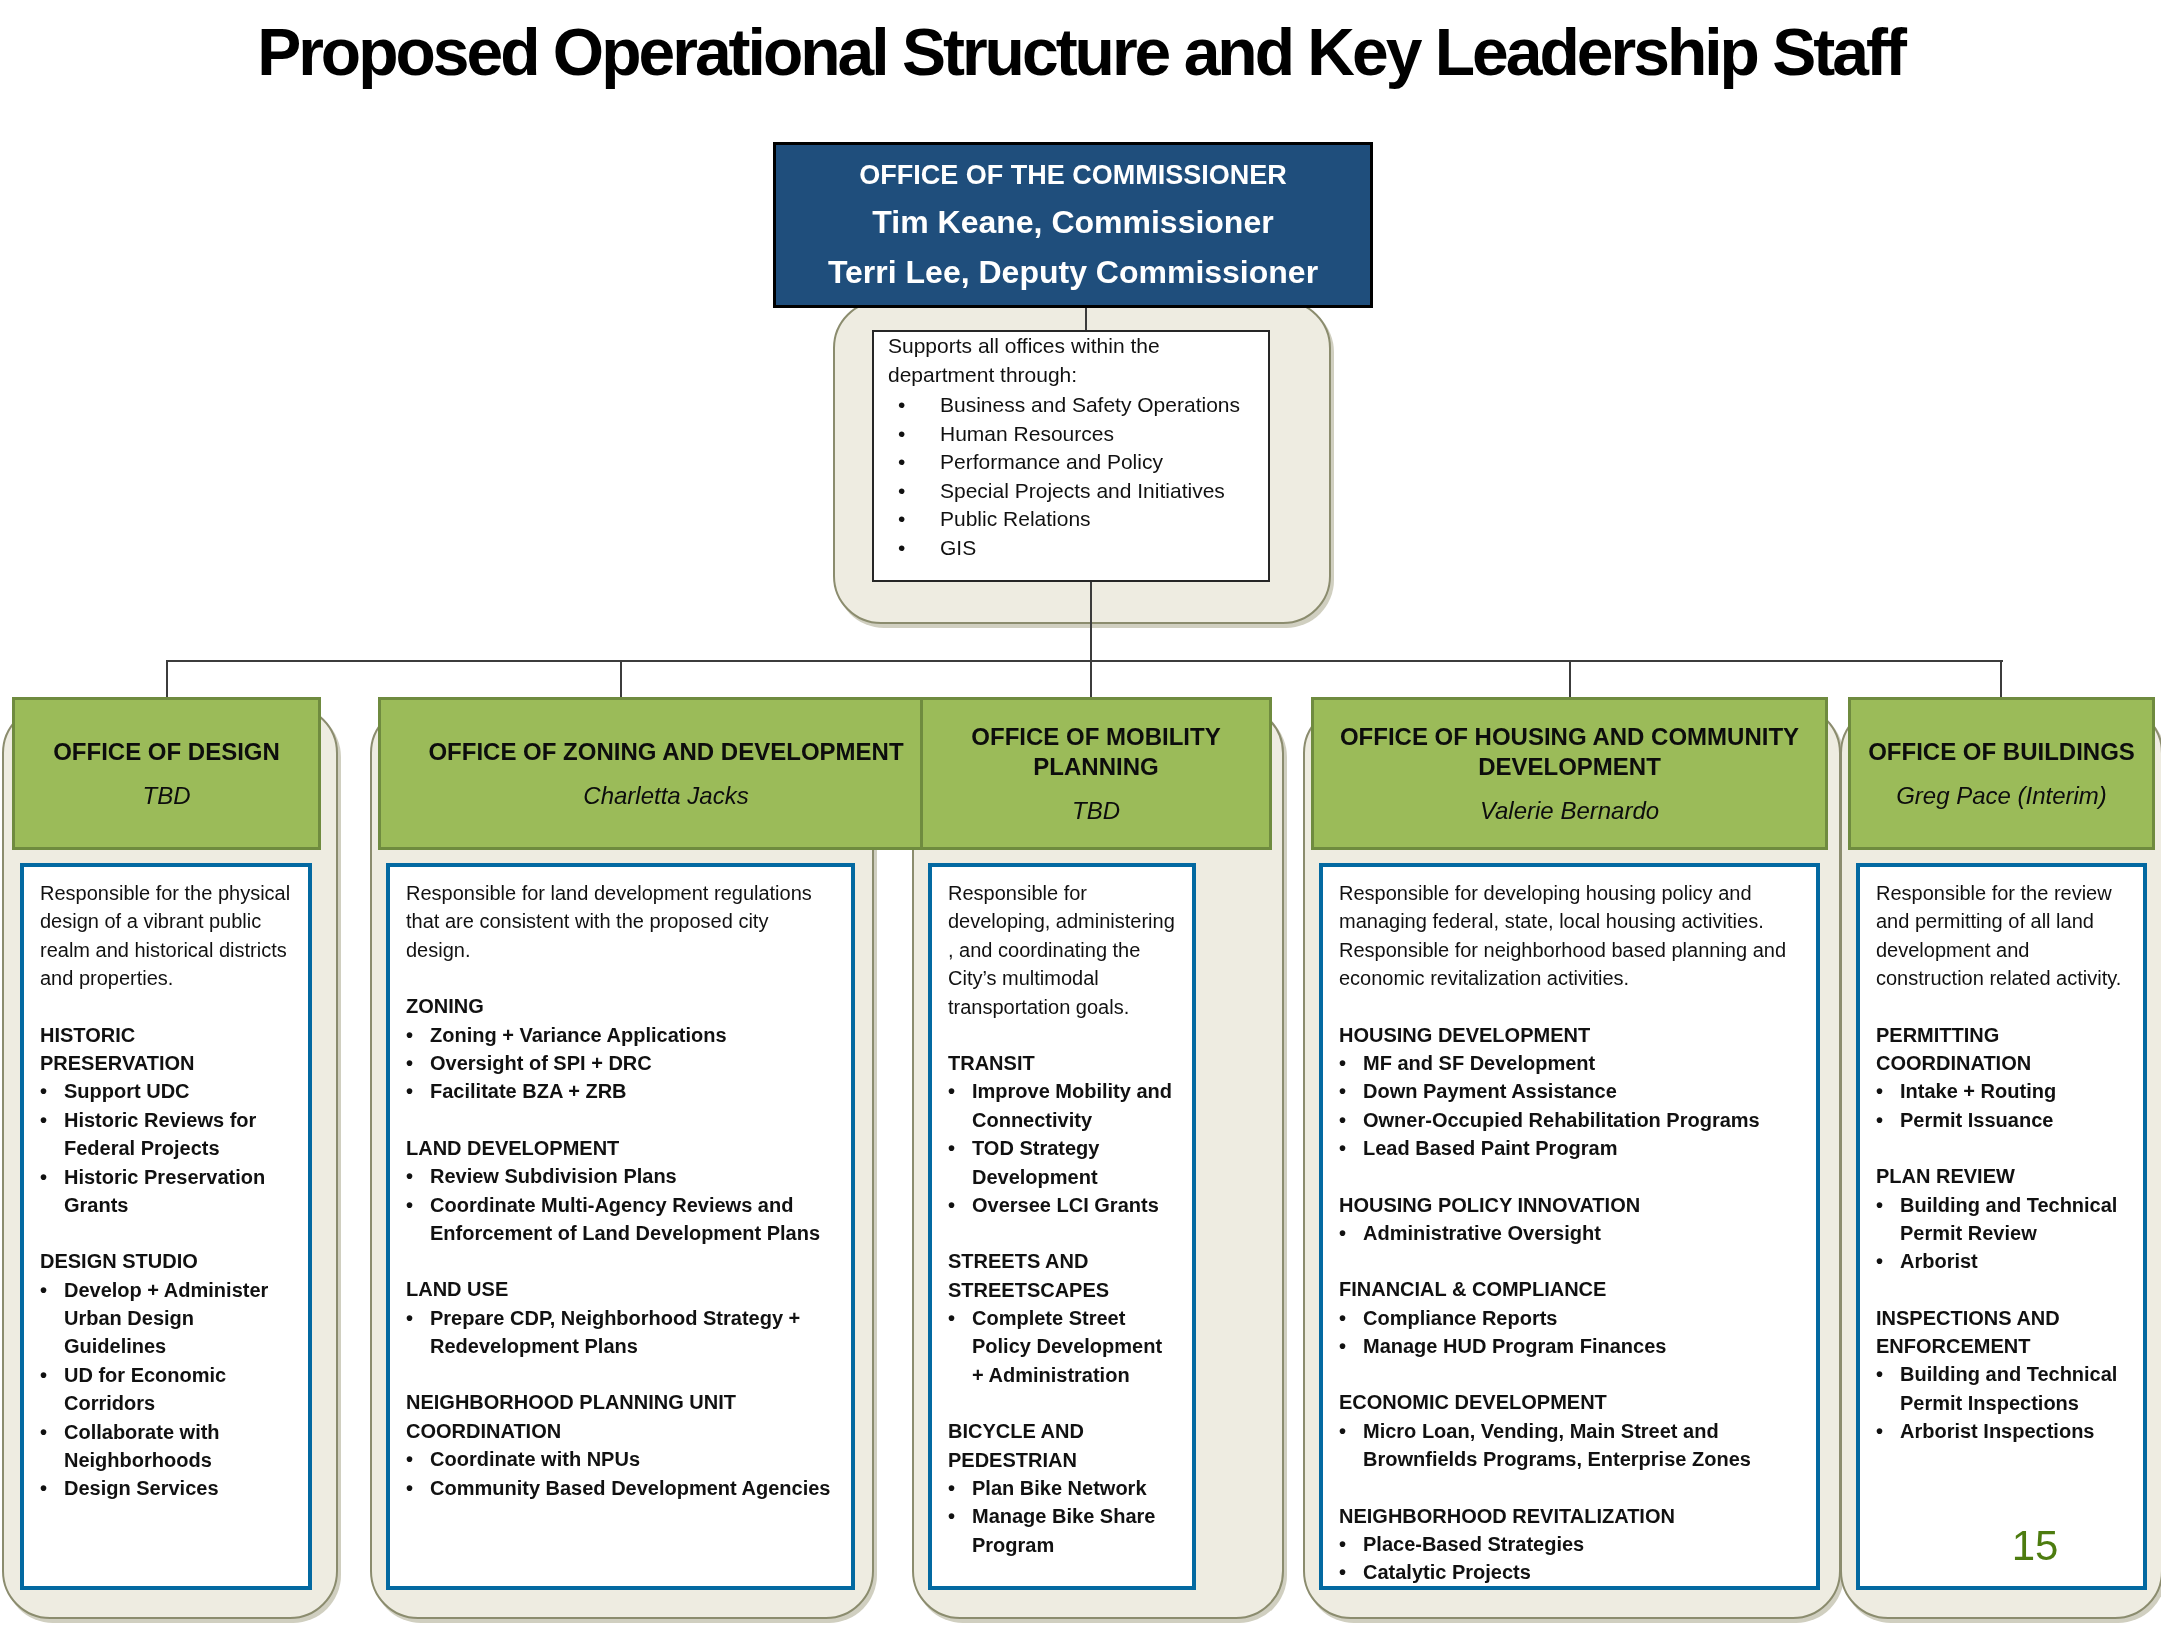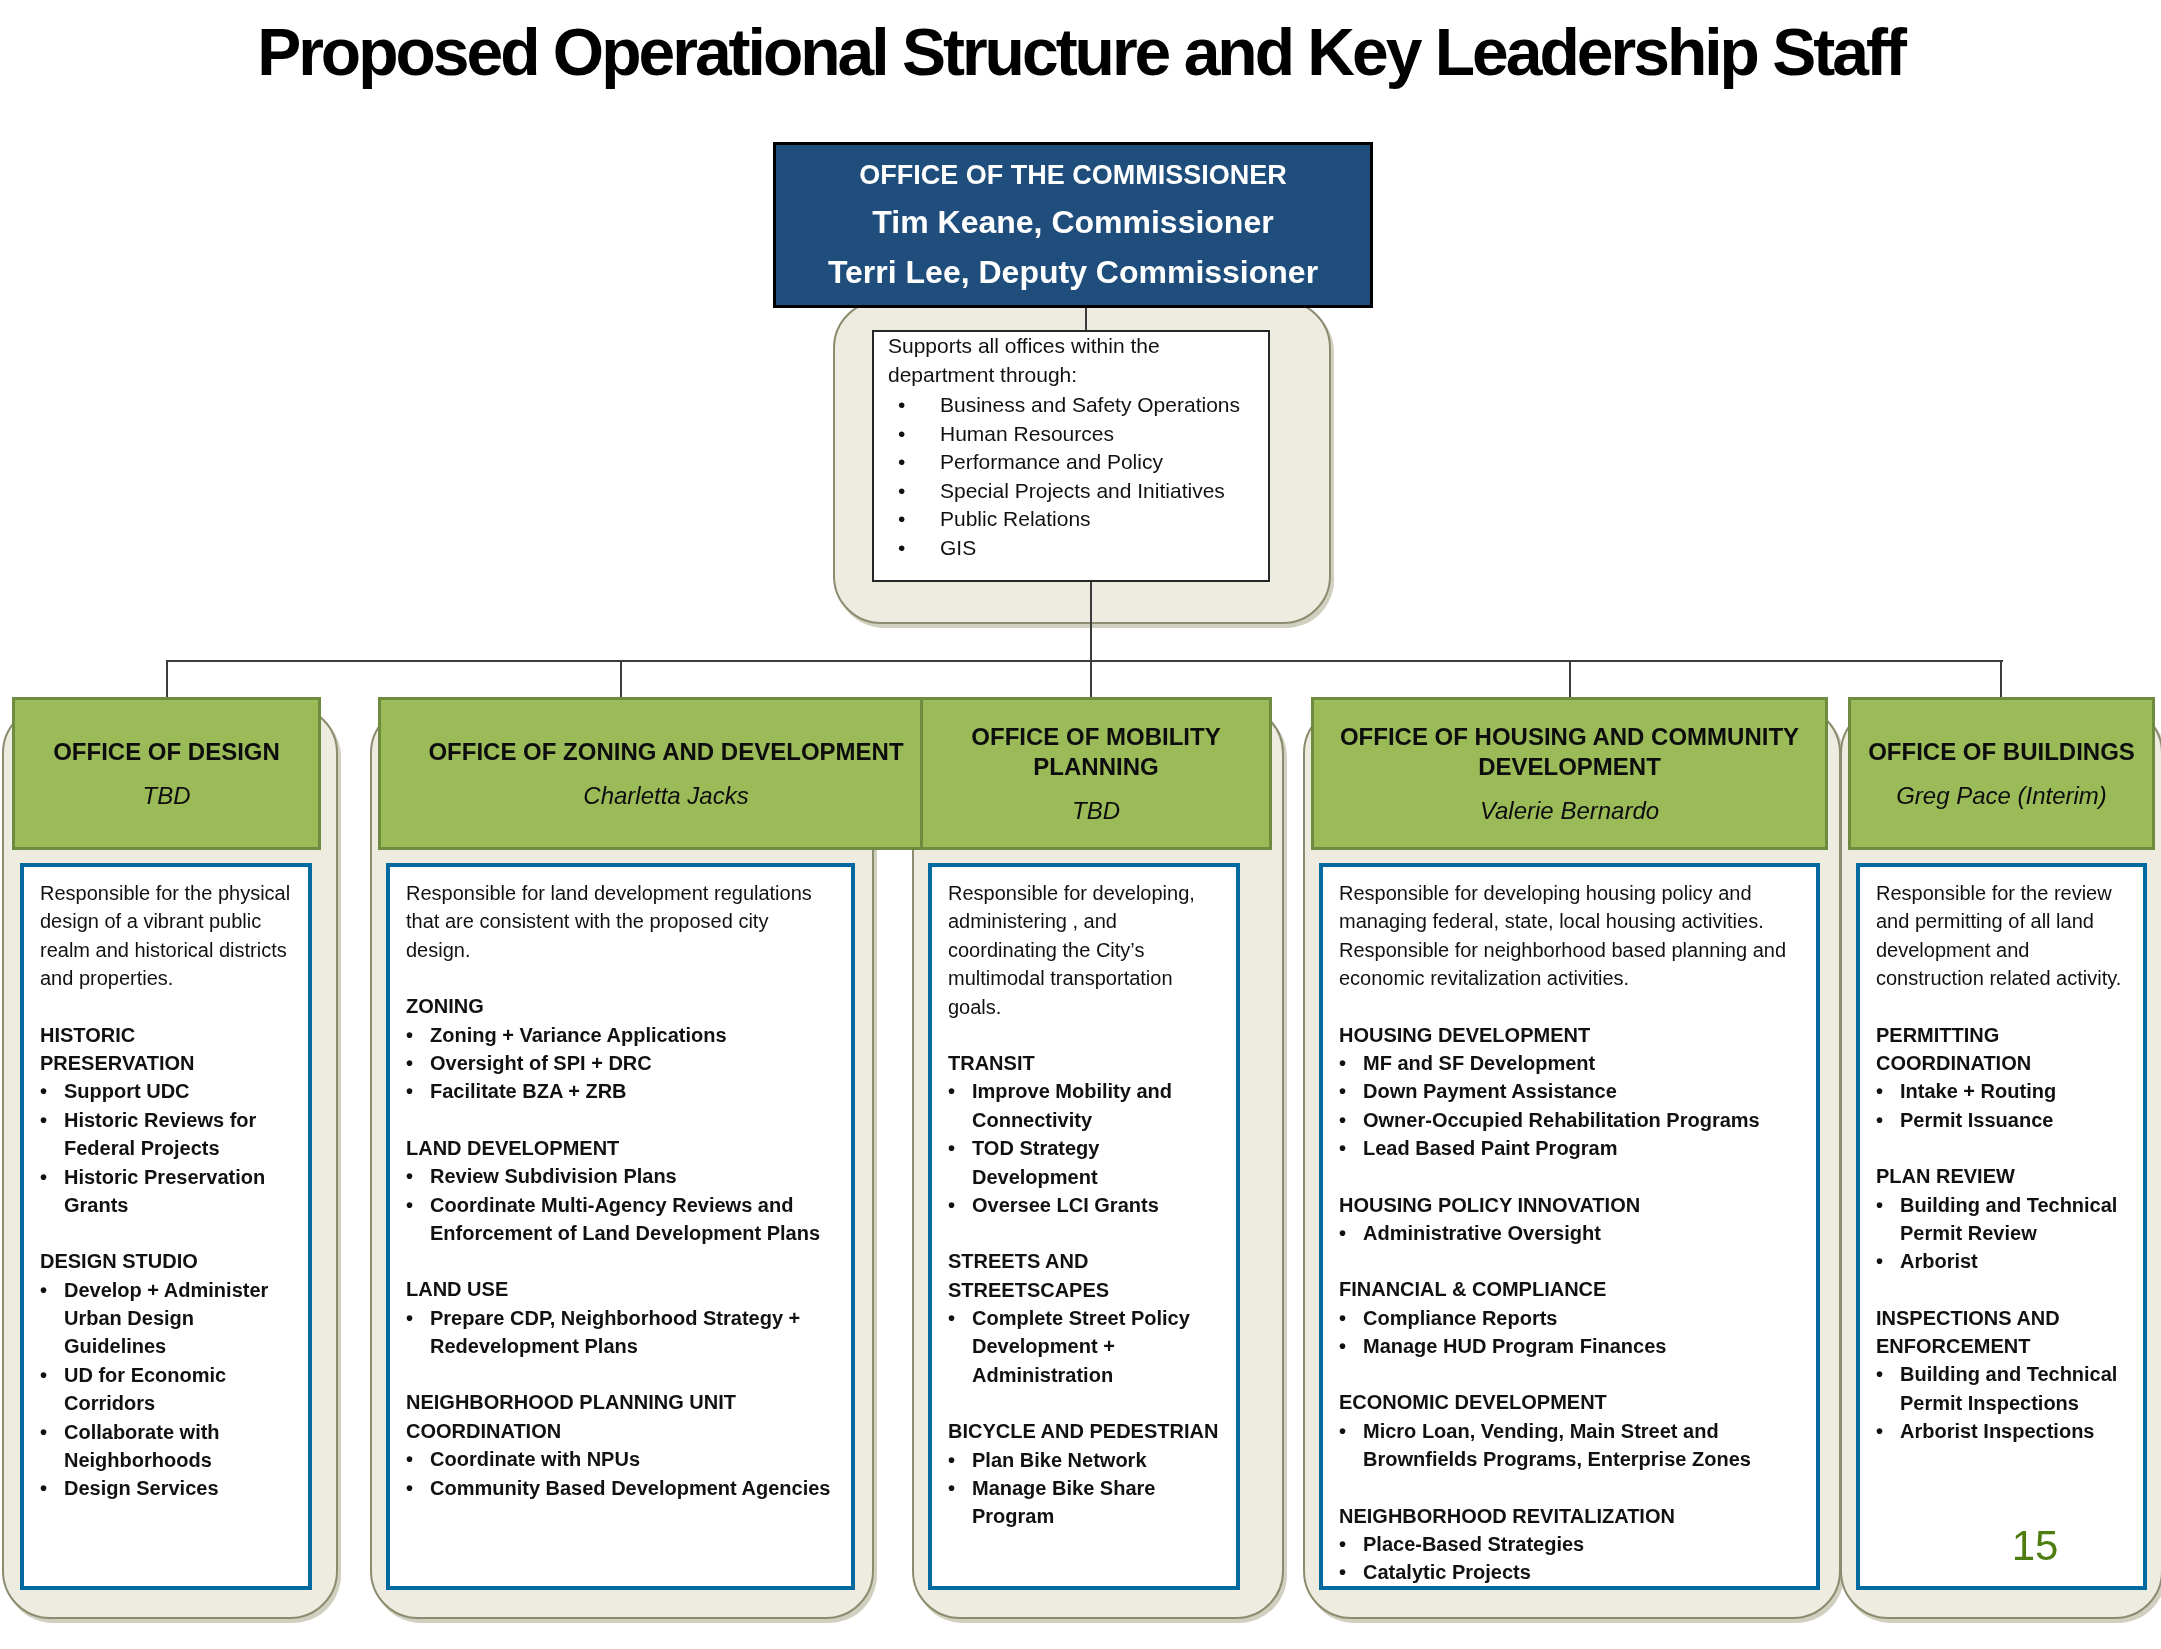--- a/index.html
+++ b/index.html
@@ -69,21 +69,21 @@
   .green-title{font-size:24px;font-weight:700;line-height:1.25;}
   .green-name{font-size:24px;font-style:italic;line-height:1.2;}
   
   .body-box{
     position:absolute;top:863px;height:727px;box-sizing:border-box;
     background:#fff;border:4px solid #0369a1;
     padding:12px 14px 10px 16px;font-size:20px;line-height:1.42;overflow:hidden;
   }
   .col1-body{left:20px;width:292px;}
   .col2-body{left:386px;width:469px;}
-  .col3-body{left:928px;width:312px;}
+  .col3-body{left:928px;width:268px;}
   .col4-body{left:1319px;width:501px;}
   .col5-body{left:1856px;width:291px;}
   .desc{margin:0;}
   .sec{margin-top:28px;font-weight:bold;}
   .sec-head{}
   .brow{display:flex;align-items:flex-start;}
   .bdot{flex:0 0 24px;}
   .btxt{flex:1;}
   .page-number{
     position:absolute;left:1990px;top:1522px;width:90px;text-align:center;

